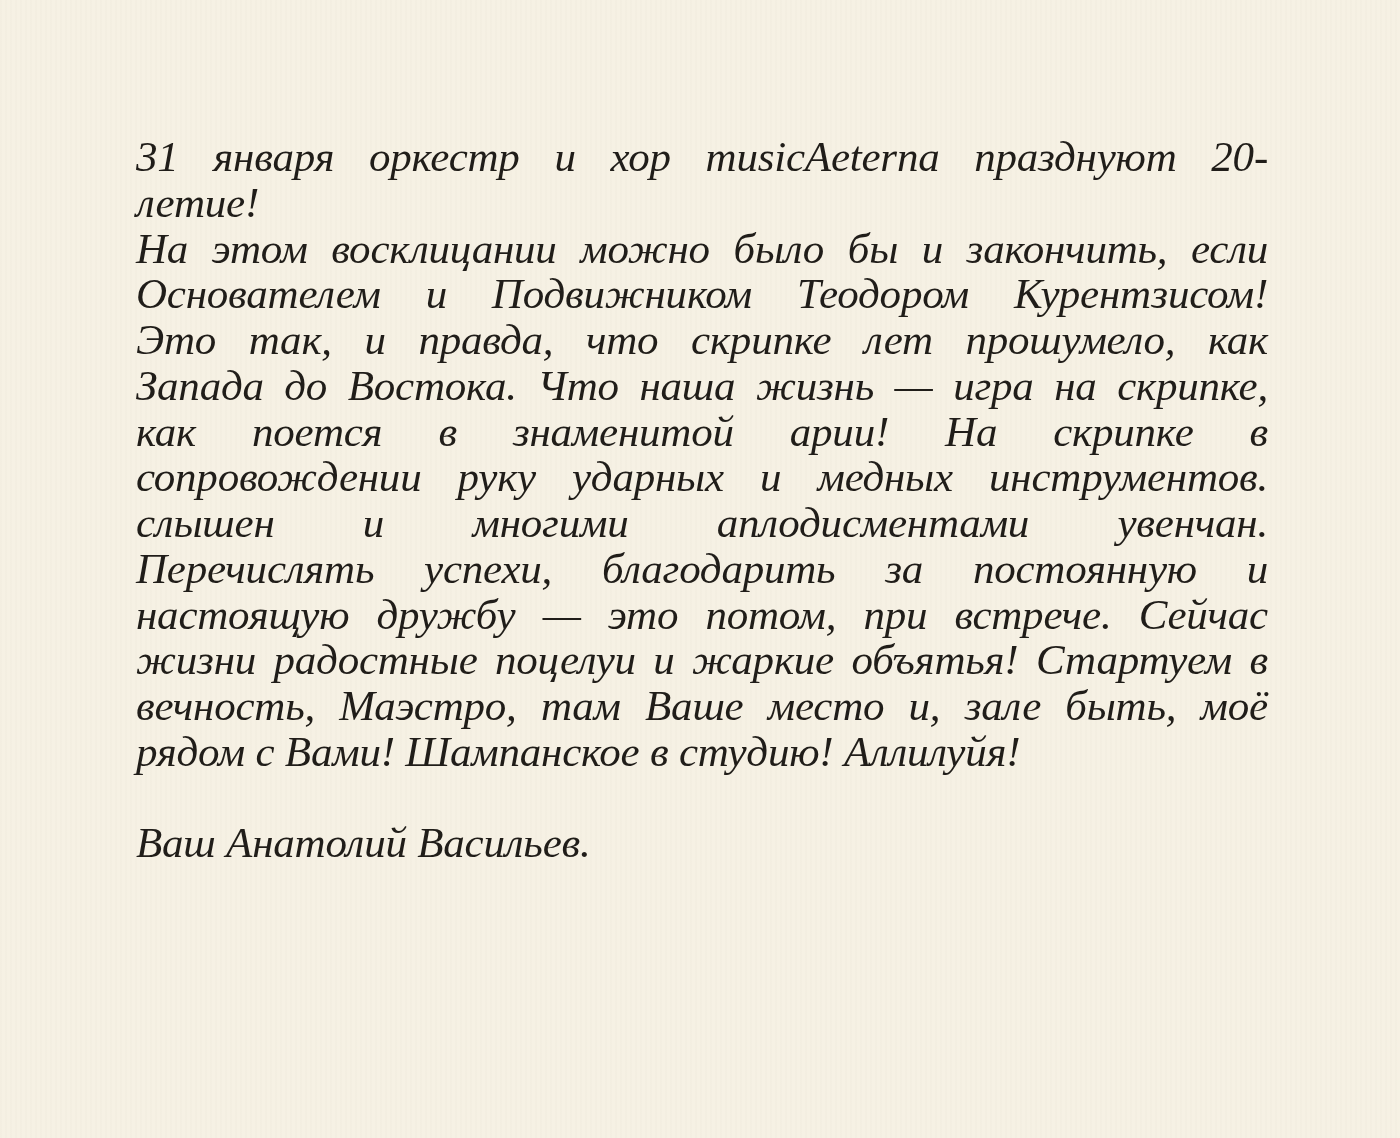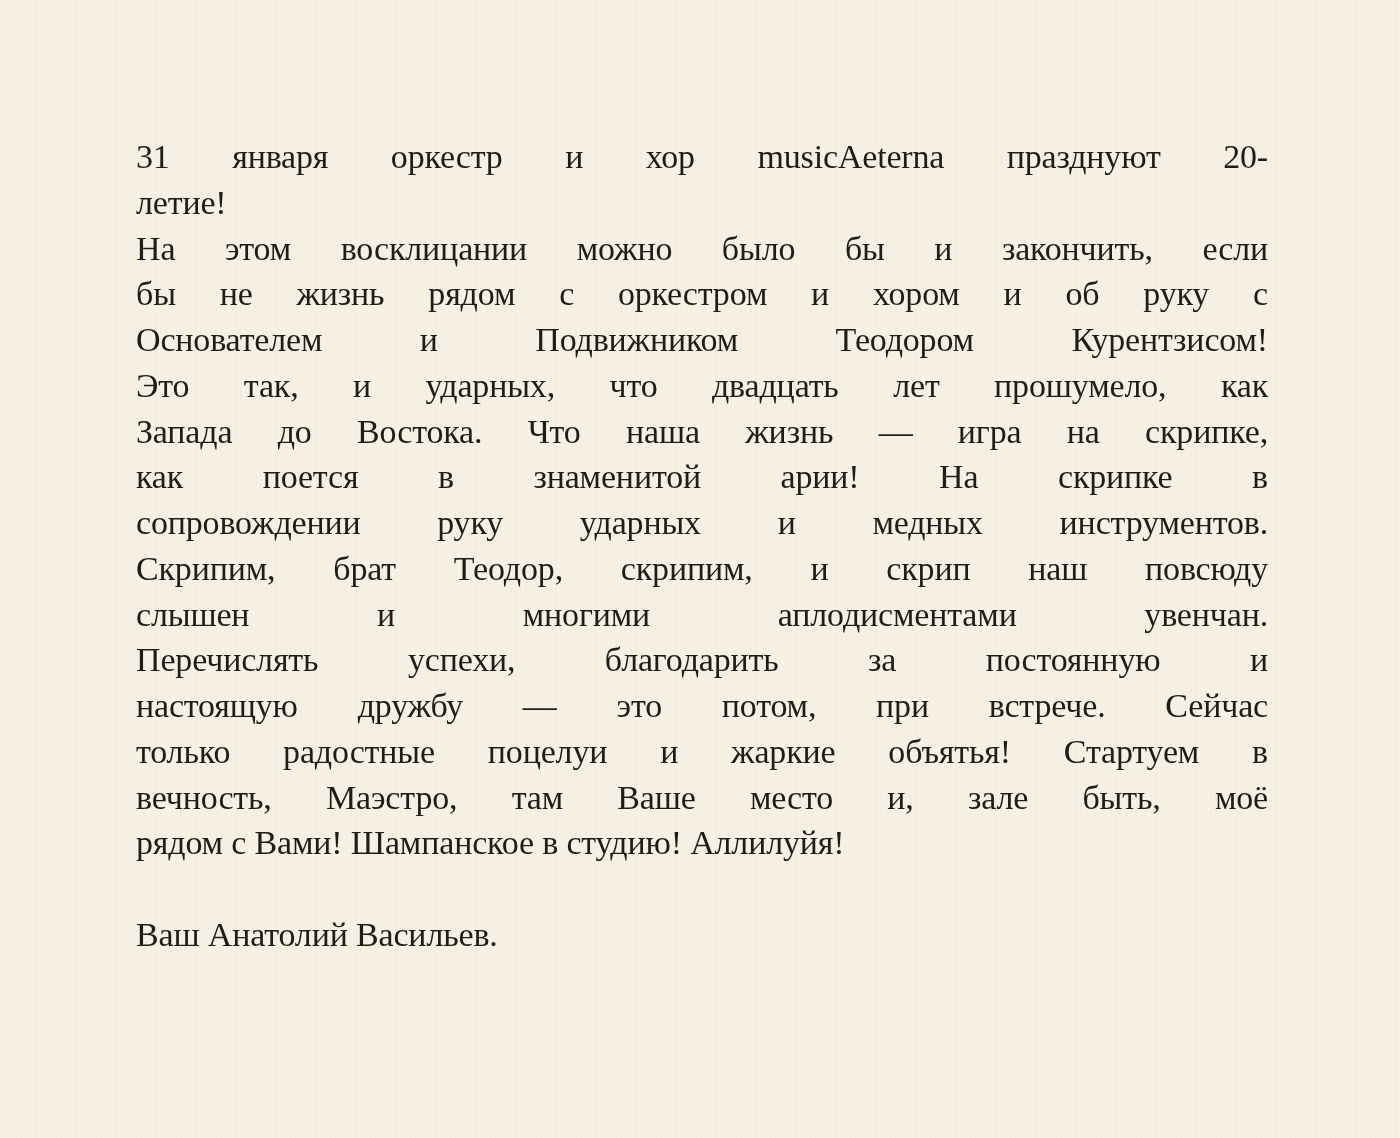--- a/index.html
+++ b/index.html
@@ -22,24 +22,25 @@
       90deg,
       rgba(120,110,90,0.020) 0px, rgba(120,110,90,0.020) 2px,
       rgba(255,255,255,0.015) 2px, rgba(255,255,255,0.015) 5px
     );
   }
   .text-block {
     position: absolute;
     left: 136px;
     top: 134px;
     width: 1132px;
-    font-size: 34px;
+    font-size: 43px;
     line-height: 45.75px;
     color: #201d19;
     letter-spacing: -0.005em;
+    font-style: italic;
   }
   .line {
     width: 100%;
   }
   .line.justified {
     text-align: justify;
     text-align-last: justify;
   }
   .line.plain {
     text-align: center;
@@ -54,30 +55,28 @@
 </style>
 </head>
 <body style="background: rgb(246, 241, 228);">
 
 <div class="page">
   <div class="text-block" style="color: rgb(32, 29, 25);">
     <div id="lines-container">
         <div class="line justified">31 января оркестр и хор musicAeterna празднуют 20-</div>
         <div class="line plain">летие!</div>
         <div class="line justified">На этом восклицании можно было бы и закончить, если</div>
-        <div class="line justified">бы не жизнь рядом с оркестром и хором и об руку с</div>
         <div class="line justified">Основателем и Подвижником Теодором Курентзисом!</div>
-        <div class="line justified">Это так, и ударных, что двадцать лет прошумело, как</div>
+        <div class="line justified">Это так, и правда, что скрипке лет прошумело, как</div>
         <div class="line justified">Запада до Востока. Что наша жизнь — игра на скрипке,</div>
         <div class="line justified">как поется в знаменитой арии! На скрипке в</div>
         <div class="line justified">сопровождении руку ударных и медных инструментов.</div>
-        <div class="line justified">Скрипим, брат Теодор, скрипим, и скрип наш повсюду</div>
         <div class="line justified">слышен и многими аплодисментами увенчан.</div>
         <div class="line justified">Перечислять успехи, благодарить за постоянную и</div>
         <div class="line justified">настоящую дружбу — это потом, при встрече. Сейчас</div>
-        <div class="line justified">только радостные поцелуи и жаркие объятья! Стартуем в</div>
+        <div class="line justified">жизни радостные поцелуи и жаркие объятья! Стартуем в</div>
         <div class="line justified">вечность, Маэстро, там Ваше место и, зале быть, моё</div>
         <div class="line plain">рядом с Вами! Шампанское в студию! Аллилуйя!</div>
       </div>
     <div class="spacer-line"></div>
     <div class="line plain signature">Ваш Анатолий Васильев.</div>
   </div>
 </div>
 
 </body></html>

